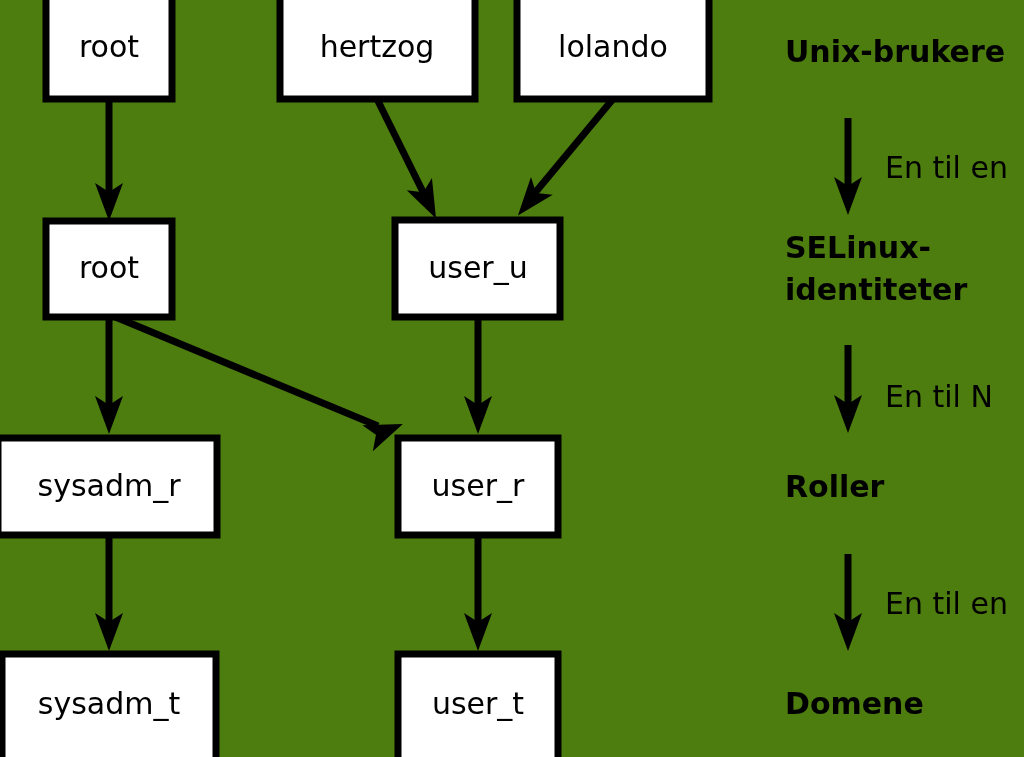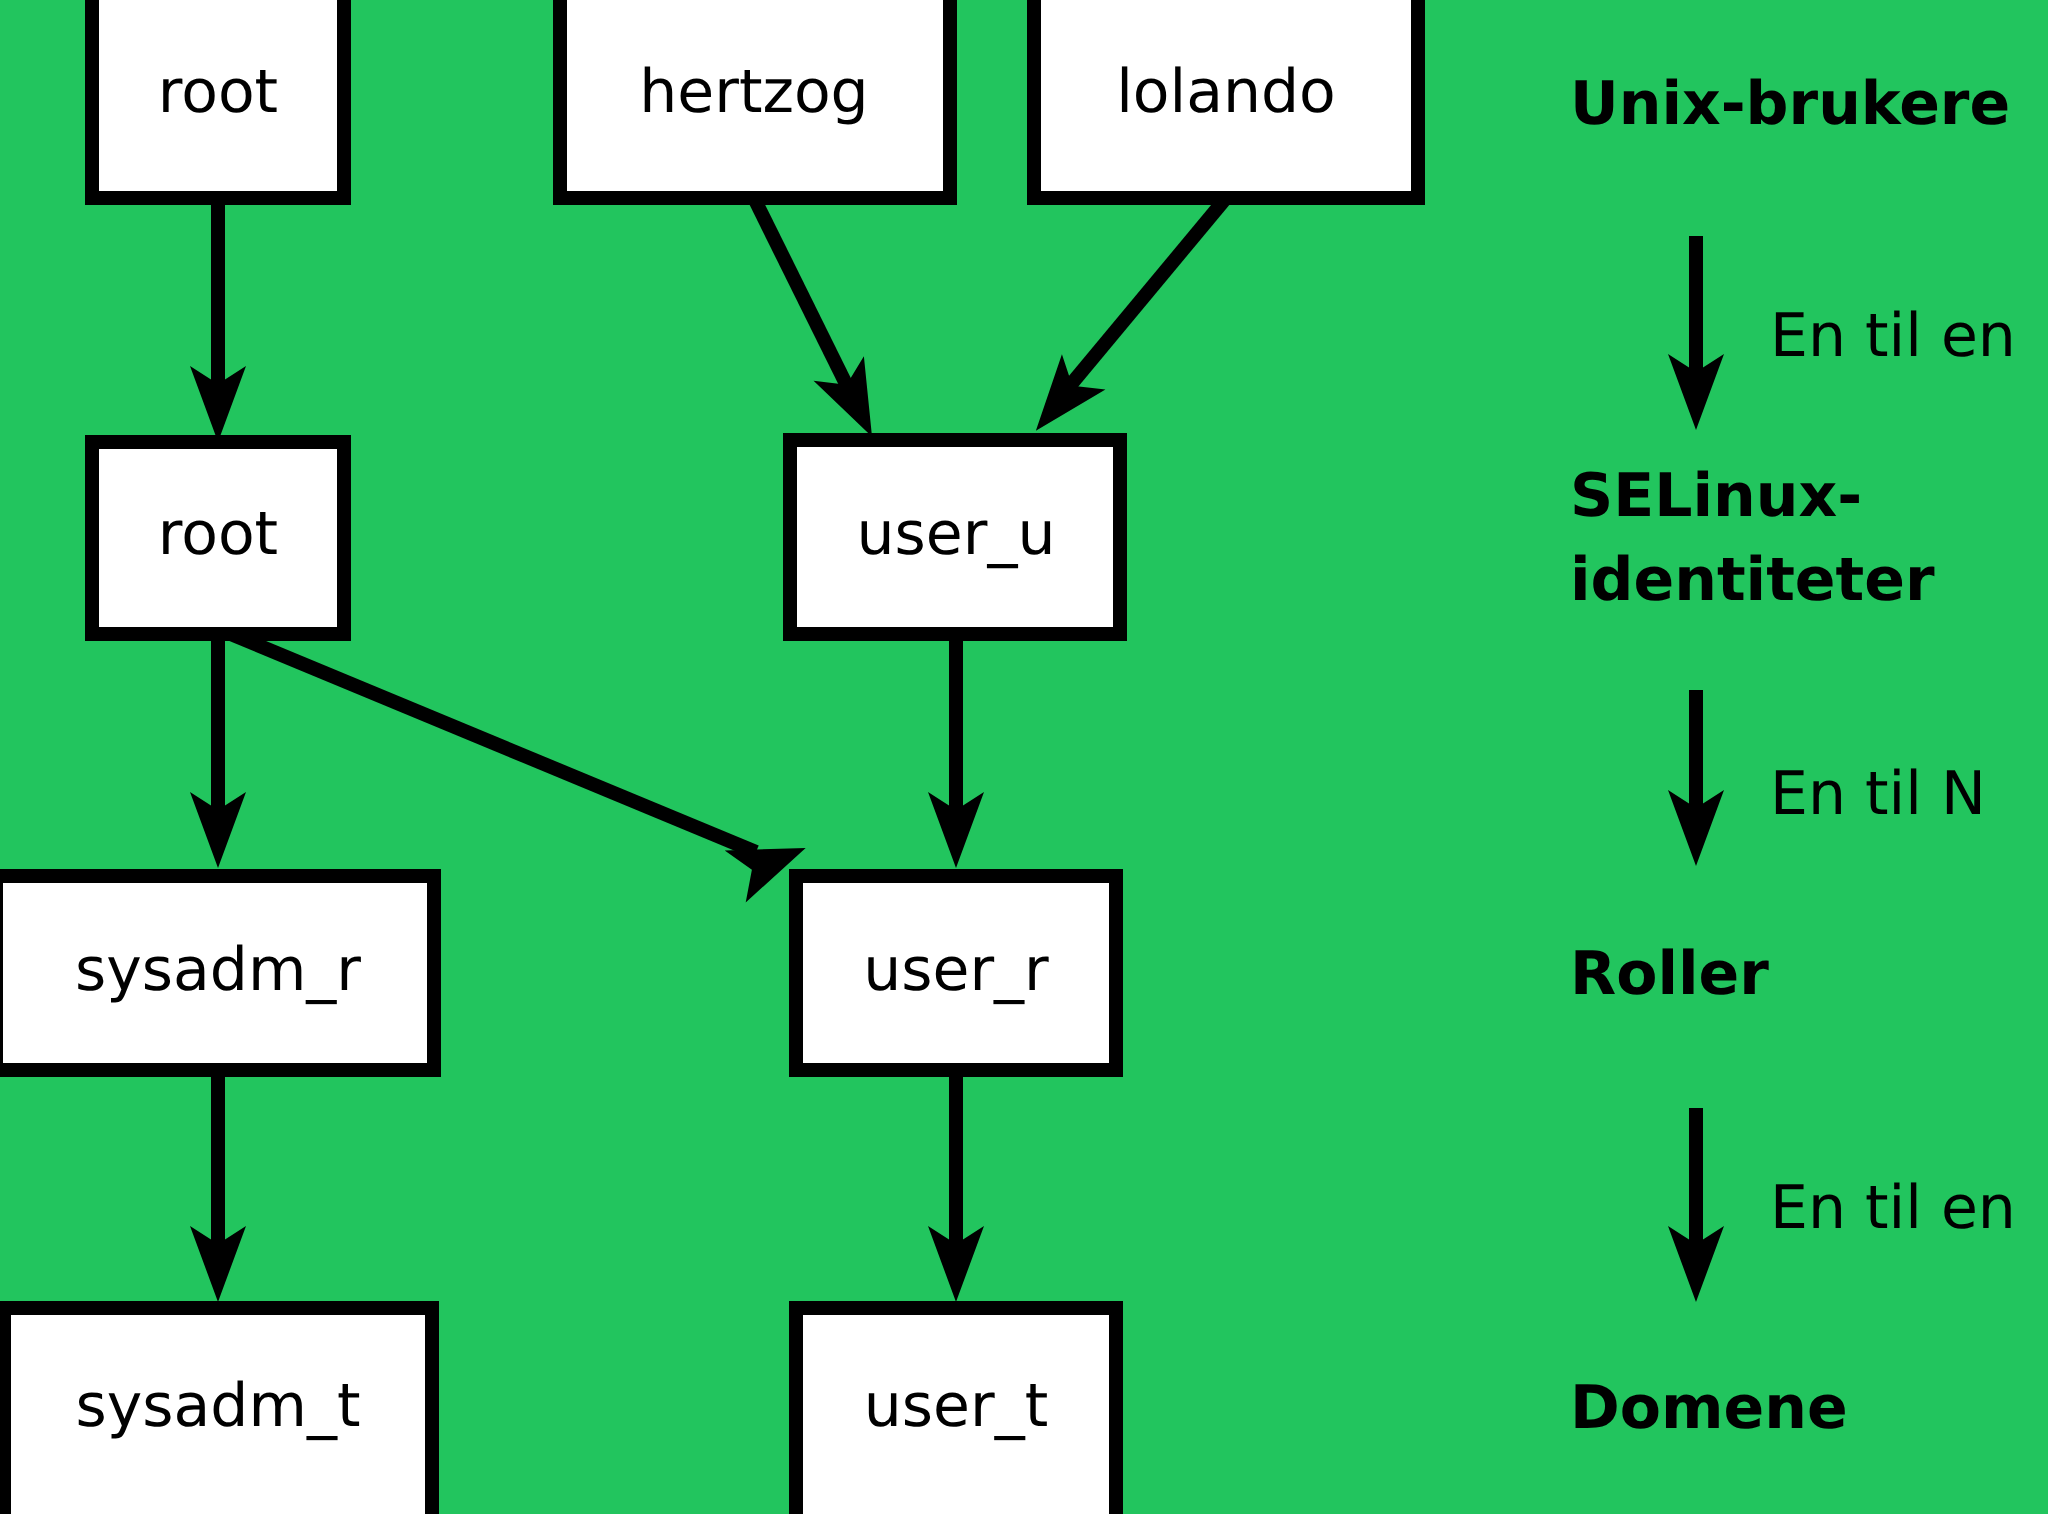--- a/index.html
+++ b/index.html
@@ -10,21 +10,21 @@
   body {
     width: 1024px;
     height: 757px;
     overflow: hidden;
     font-family: "DejaVu Sans", "Liberation Sans", sans-serif;
   }
   #stage {
     position: relative;
     width: 1024px;
     height: 757px;
-    background: #22c55e;
+    background: #4d7c0f;
   }
   #graph-svg {
     position: absolute;
     left: 0;
     top: 0;
     width: 1024px;
     height: 757px;
   }
   .node-box {
     fill: #ffffff;

